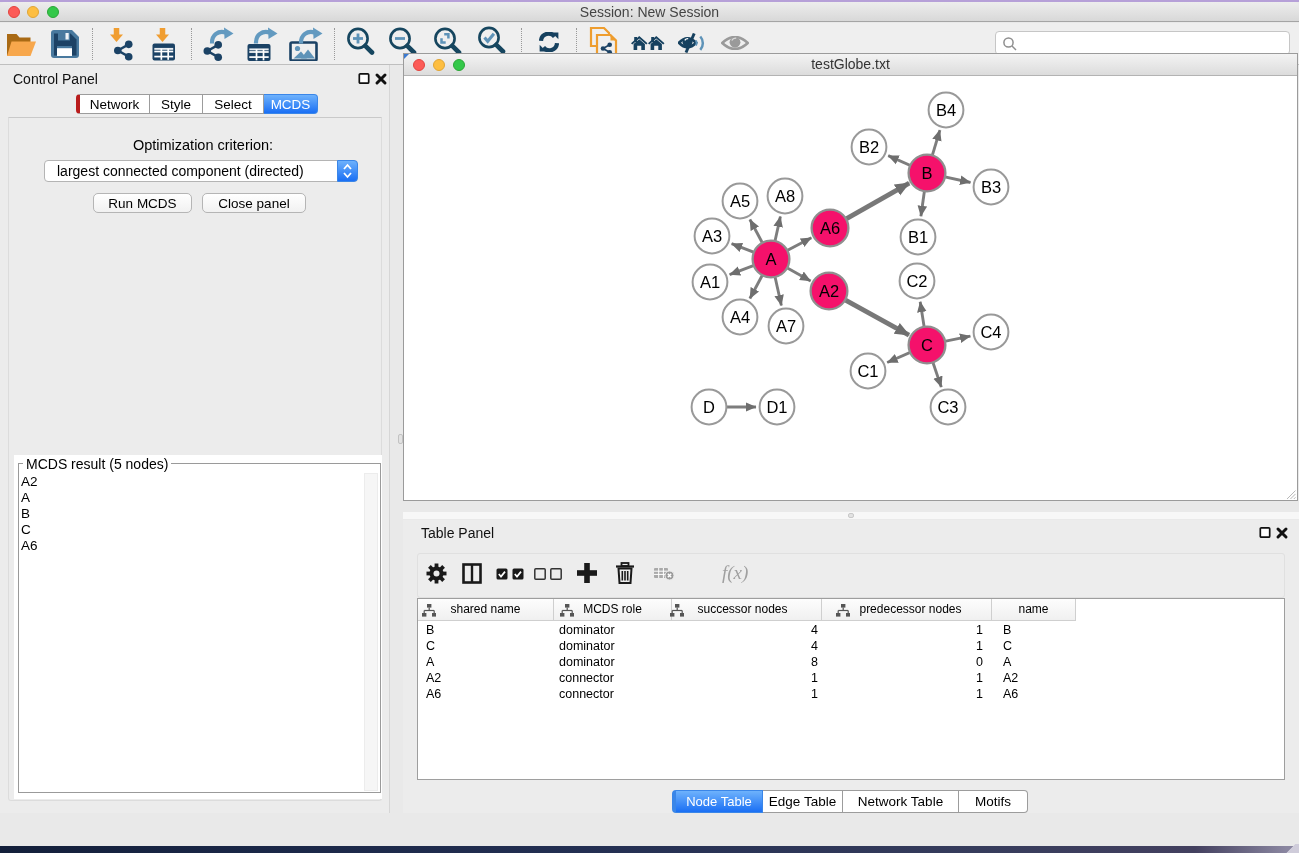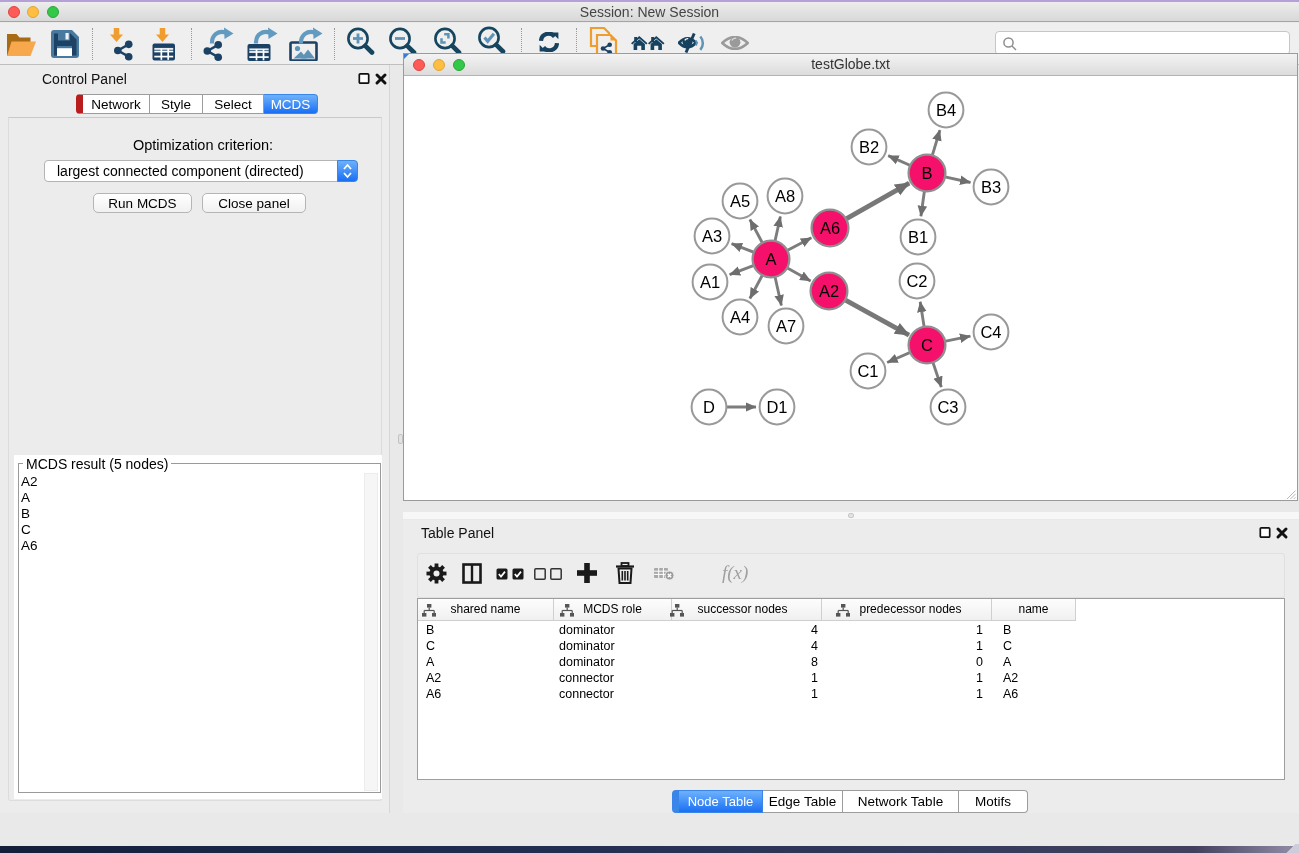--- a/index.html
+++ b/index.html
@@ -19,27 +19,27 @@
   
   #toolbar { left:0; top:23px; width:1299px; height:42px; background:#efefef; border-bottom:1px solid #bfbfbf; }
   .sep { position:absolute; top:5px; height:32px; width:0; border-left:1px dotted #999; }
   .ticon { position:absolute; }
 
   
   #search { left:995px; top:8px; width:295px; height:24px; background:#fff; border:1px solid #c6c6c6; border-radius:4px; }
 
   
   #cpanel { left:0; top:65px; width:390px; height:748px; background:#ececec; border-right:1px solid #d6d6d6; }
-  #cpanel .phead { position:absolute; left:13px; top:6px; font-size:14px; color:#111;margin-left:29px; }
+  #cpanel .phead { position:absolute; left:13px; top:6px; font-size:14px; color:#111; }
 
   
   .tabrow { position:absolute; display:flex; }
   .tab { background:#fff; border:1px solid #9c9c9c; border-left:none; font-size:13.5px; color:#000;
          display:flex; align-items:center; justify-content:center; }
-  .tab.first { border-left:7px solid #b91c1c; border-radius:4px 0 0 4px;text-align:center; }
+  .tab.first { border-left:4px solid #b91c1c; border-radius:4px 0 0 4px;text-align:center; }
   .tab.last { border-radius:0 4px 4px 0; }
   .tab.sel { background:linear-gradient(#6eb2fc,#1a6ff4); color:#fff; border-color:#3a86e8; }
 
   #cpContent { position:absolute; left:8px; top:52px; width:374px; height:684px; background:#ececec;
     border:1px solid #dcdcdc; border-top:1px solid #c9c9c9; border-radius:0 0 3px 3px; }
   #optLabel { position:absolute; left:8px; top:19px; width:100%; text-align:center; font-size:14.5px; color:#000; }
   #dropdown { position:absolute; left:35px; top:42px; width:314px; height:22px; background:#fff;
     border:1px solid #b4b4b4; border-radius:4px; font-size:14px; color:#000; line-height:20px; padding-left:12px; }
   #dropStep { position:absolute; right:-1px; top:-1px; width:21px; height:22px; border-radius:0 4px 4px 0;
     background:linear-gradient(#6db1fc,#1a6ff4); border:1px solid #3a86e8; }

